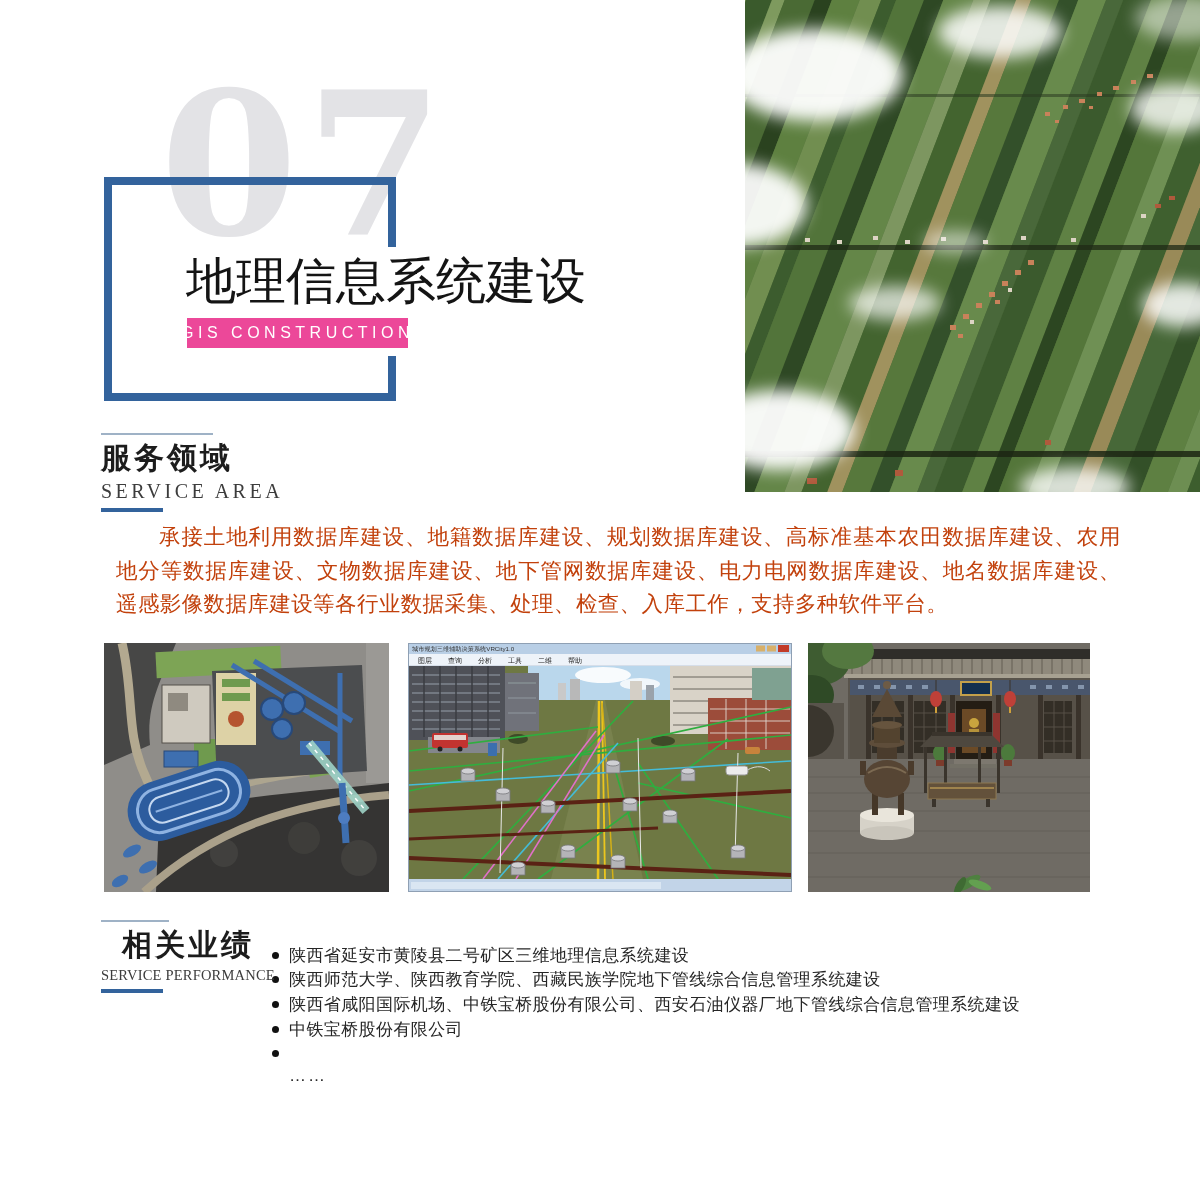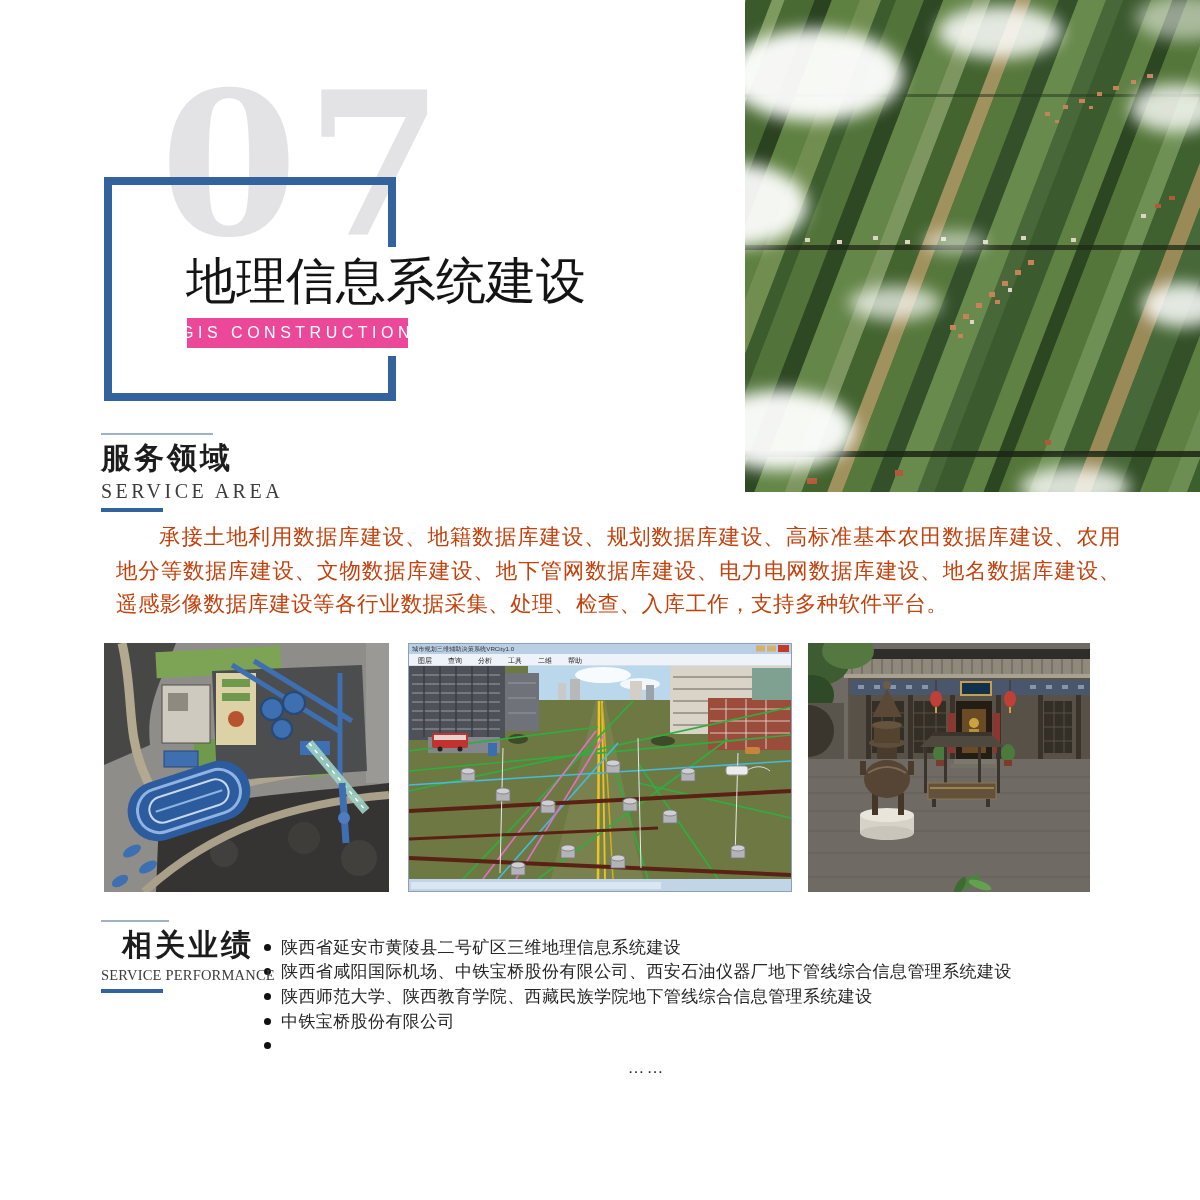--- a/index.html
+++ b/index.html
@@ -39,21 +39,21 @@
   .services-paragraph{left:100px;top:521px;width:1005px;font-size:21.5px;line-height:33.5px;
     letter-spacing:0.4px;color:#c2410c;text-align:justify;text-indent:2em;margin-left:16px;}
 
   
   .gal{z-index:1;}
   .gal-1{left:104px;top:643px;width:285px;height:249px;}
   .gal-2{left:408px;top:643px;width:384px;height:249px;}
   .gal-3{left:808px;top:643px;width:282px;height:249px;}
 
   
-  .perf-list{left:256px;top:927px;list-style:none;margin:8px;padding:0;text-align:center;}
+  .perf-list{left:256px;top:927px;list-style:none;margin:16px;padding:0;}
   .perf-item{display:flex;align-items:center;height:24.6px;font-size:17px;color:#262626;
     letter-spacing:0.4px;white-space:nowrap;}
   .bullet-dot{width:7px;height:7px;border-radius:50%;background:#111;margin-right:10px;flex:none;}
   .perf-ellipsis{margin-left:17px;font-size:17px;color:#262626;letter-spacing:2px;height:22px;}
 </style>
 </head>
 <body>
 
 <div class="page">
 
@@ -561,25 +561,25 @@
     <div class="rule-bottom"></div>
   </div>
 
   <ul class="abs perf-list">
     <li class="perf-item">
         <span class="bullet-dot"></span>
         <span>陕西省延安市黄陵县二号矿区三维地理信息系统建设</span>
       </li>
     <li class="perf-item">
         <span class="bullet-dot"></span>
-        <span>陕西省咸阳国际机场、中铁宝桥股份有限公司、西安石油仪器厂地下管线综合信息管理系统建设</span>
+        <span>陕西师范大学、陕西教育学院、西藏民族学院地下管线综合信息管理系统建设</span>
       </li>
     <li class="perf-item">
         <span class="bullet-dot"></span>
-        <span>陕西师范大学、陕西教育学院、西藏民族学院地下管线综合信息管理系统建设</span>
+        <span>陕西省咸阳国际机场、中铁宝桥股份有限公司、西安石油仪器厂地下管线综合信息管理系统建设</span>
       </li>
     <li class="perf-item">
         <span class="bullet-dot"></span>
         <span>中铁宝桥股份有限公司</span>
       </li>
     <li class="perf-item">
         <span class="bullet-dot"></span>
       </li>
     <li class="perf-ellipsis">……</li>
   </ul>

